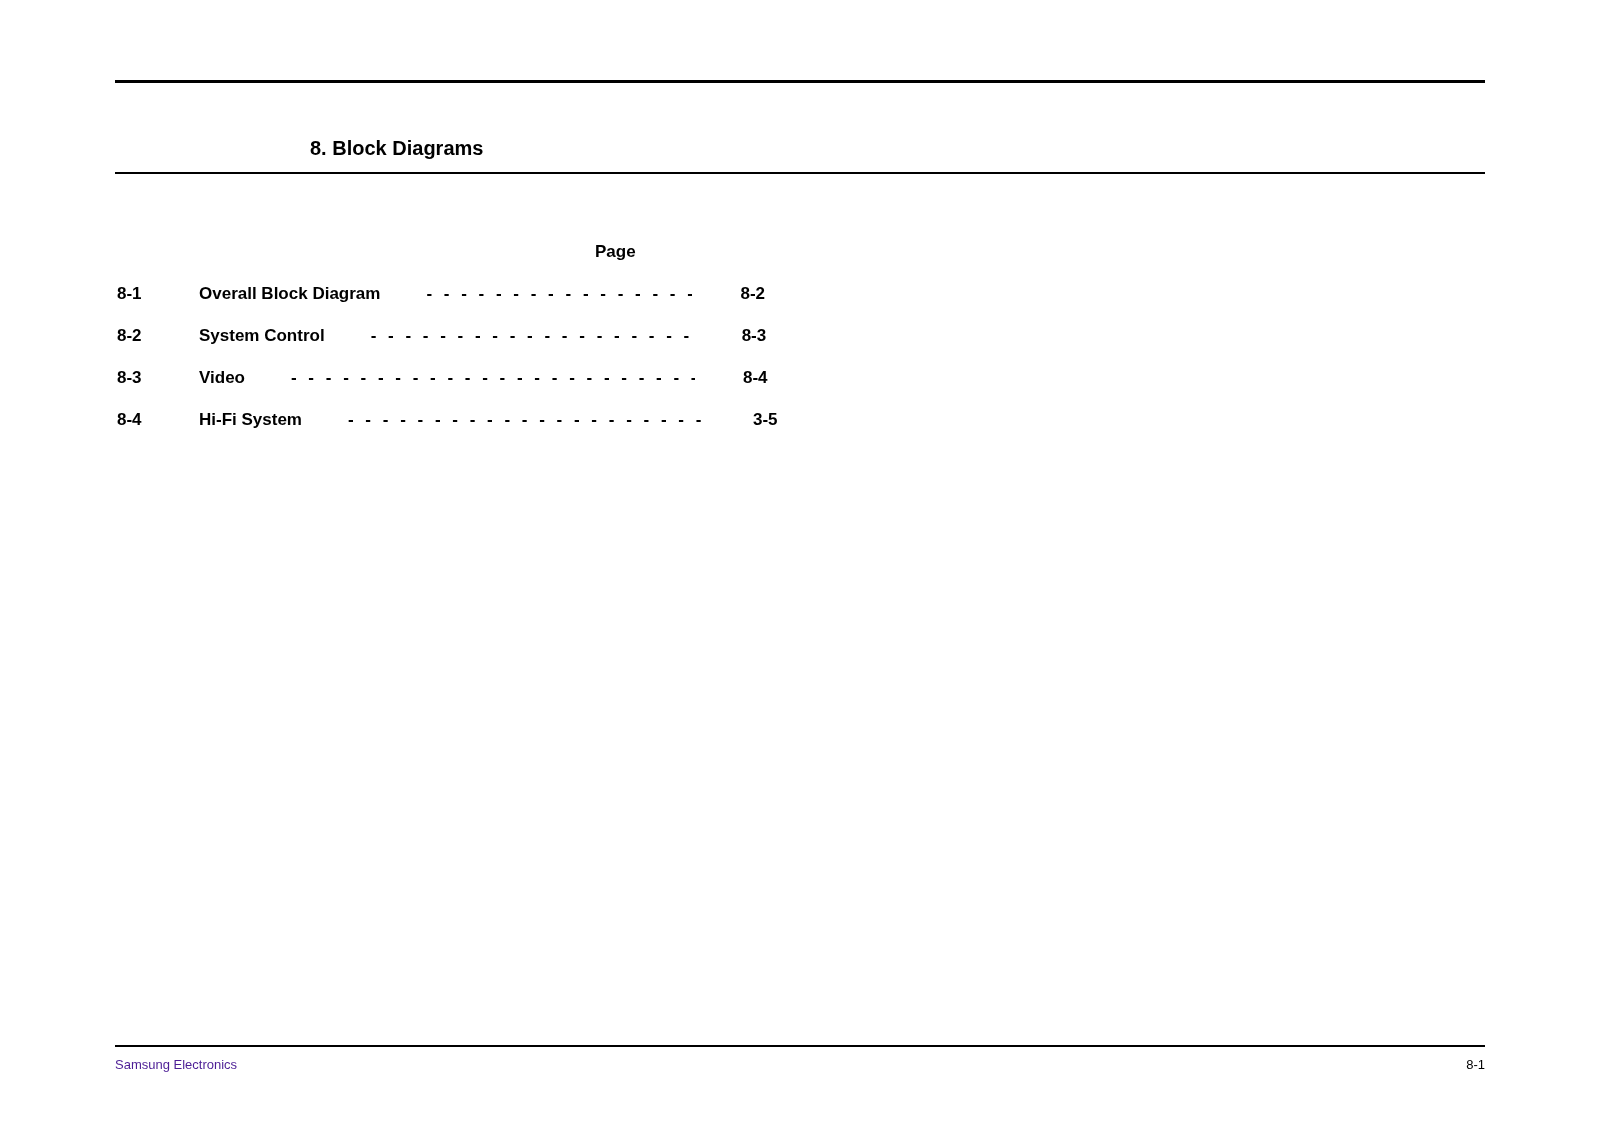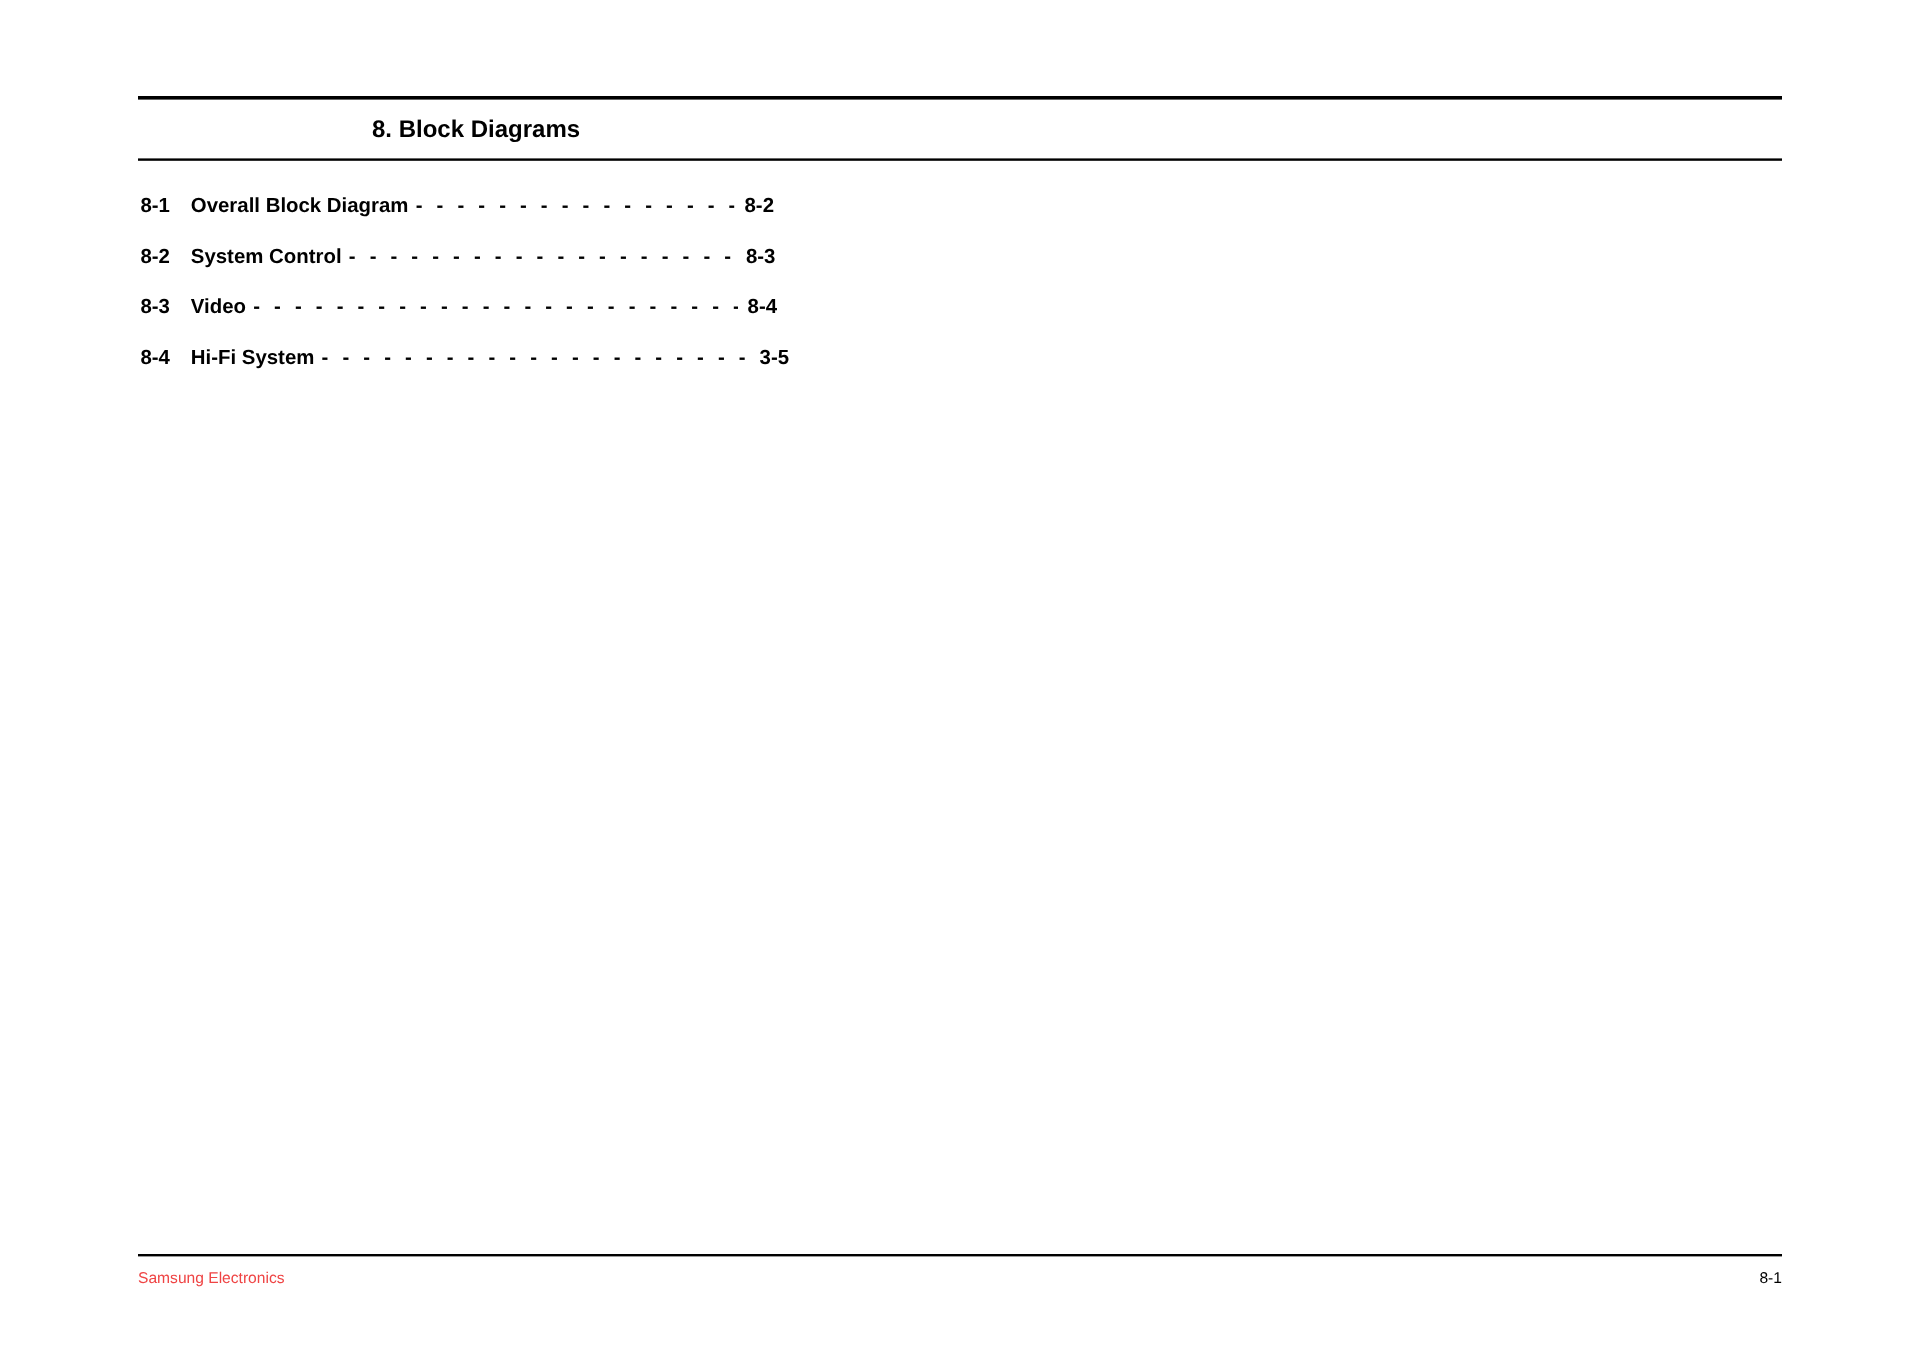--- a/index.html
+++ b/index.html
@@ -1,18 +1,19 @@
 <!DOCTYPE html>
 <html><head>
   <meta charset="utf-8">
   <style>
     * {
       margin: 0;
       padding: 0;
       box-sizing: border-box;
+      gap: 40px;
     }
     body {
       background: #ffffff;
       font-family: Arial, Helvetica, sans-serif;
       width: 1600px;
       height: 1132px;
       position: relative;
     }
     .page-container {
       padding: 80px 115px 60px 115px;
@@ -76,38 +77,39 @@
     .footer-section {
       margin-top: auto;
       border-top: 2px solid #000;
       padding-top: 10px;
       display: flex;
       justify-content: space-between;
       align-items: baseline;
     }
     .footer-left {
       font-size: 13px;
-      color: #ef4444;
+      color: #4c1d95;
     }
     .footer-right {
       font-size: 13px;
       color: #000;
     }
   </style>
 </head>
 <body>
 
 <div class="page-container">
   <div class="top-rule"></div>
 
   <div class="header-section">
     <div class="chapter-title">8. Block Diagrams</div>
   </div>
 
   <div class="toc-area">
+    <div class="page-header-label">Page</div>
 
     <div class="toc-row" style="--leader-max:272px;">
       <span class="toc-num">8-1</span>
       <span class="toc-title">Overall Block Diagram</span>
       <span class="toc-leader">- - - - - - - - - - - - - - - - - - - - - - - - - - - - - - - - - - - - - - - - - - - - - -</span>
       <span class="toc-page">8-2</span>
     </div>
 
     <div class="toc-row" style="--leader-max:329px;">
       <span class="toc-num">8-2</span>

